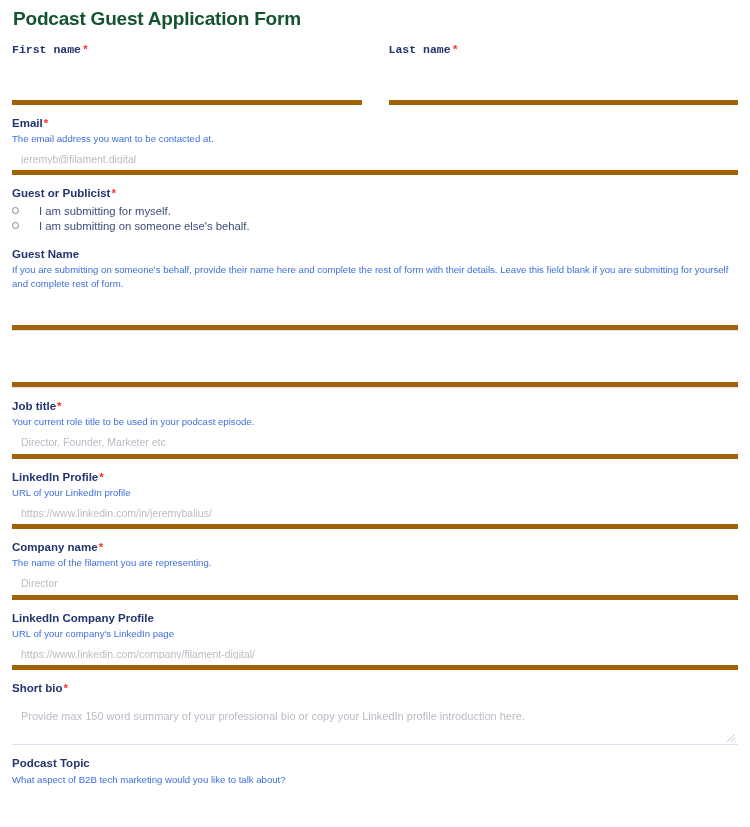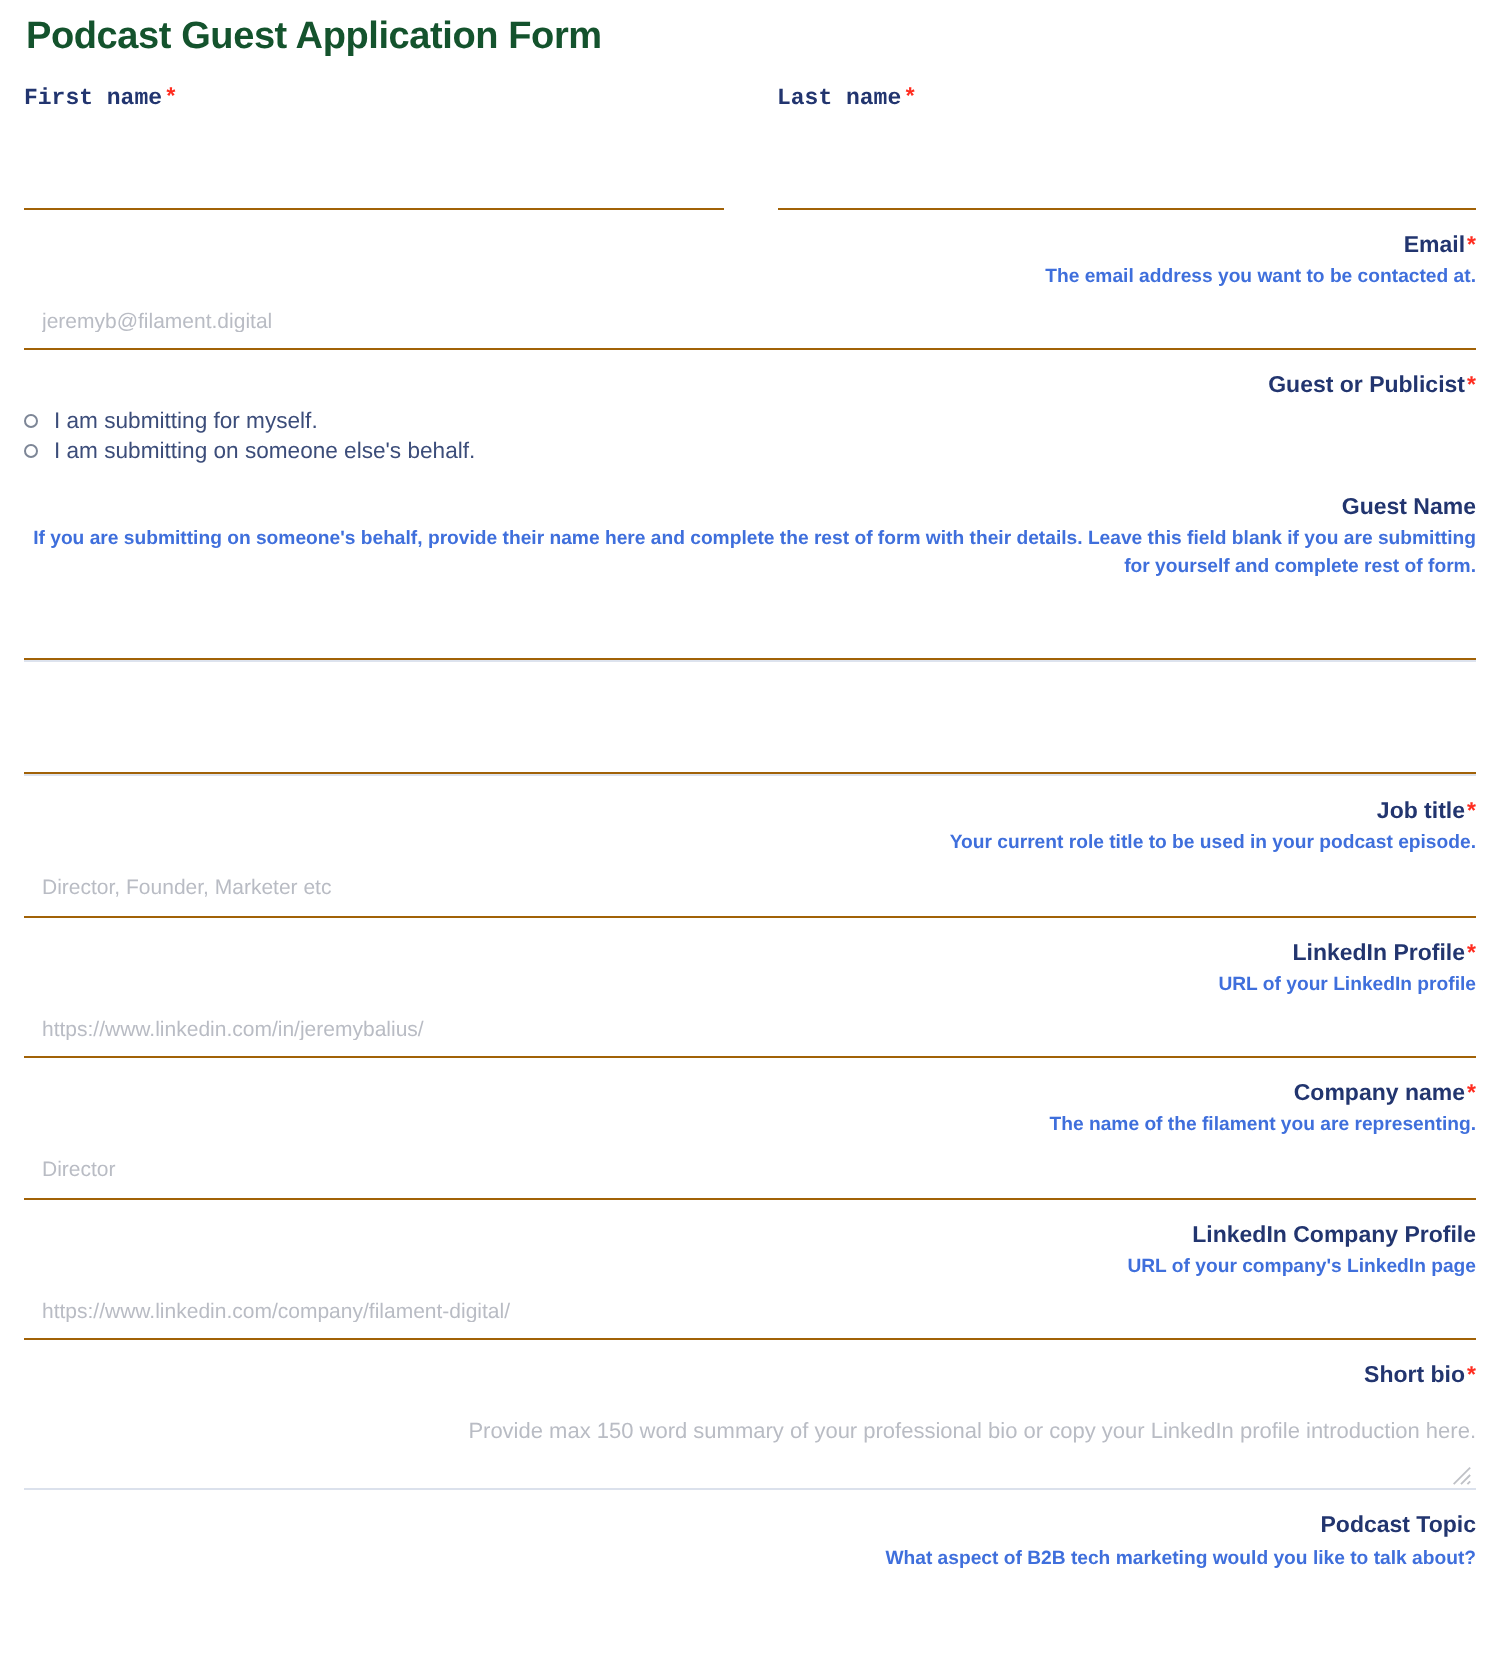--- a/index.html
+++ b/index.html
@@ -24,21 +24,20 @@
     font-weight: bold;
     color: #14532d;
     letter-spacing: -0.2px;
     margin: 7px 0 0 3px;
     line-height: 1.3;
   }
   .field-block {
     padding-top: 10px;
     padding-bottom: 0;
     margin: 0 2px;
-    text-align: right;
   }
   .field-block.divided {
     border-top: 1px solid #dde3ee;
   }
   .label {
     font-size: 11.5px;
     font-weight: bold;
     color: #22356f;
     line-height: 1.4;
     margin: 0 0 1px 0;
@@ -47,26 +46,26 @@
     color: #ff2d20;
     font-weight: bold;
     margin-left: 1px;
     font-size: 11.5px;
   }
   .desc {
     font-size: 9.6px;
     color: #3f6fdc;
     line-height: 1.4;
     margin: 0 0 2px 0;
-    font-weight: bold;
+    font-weight: normal;
   }
   .input-line {
     position: relative;
     height: 28px;
-    border-bottom: 1px solid #a16207;
+    border-bottom: 5px solid #a16207;
     display: flex;
     align-items: center;
     padding-left: 9px;
     box-sizing: border-box;
   }
   .input-line.empty {
     height: 30px;
   }
   .placeholder {
     font-size: 10.5px;
@@ -103,21 +102,21 @@
   .row-two > .col {
     flex: 1 1 0;
     min-width: 0;
   }
   .radio-group {
     padding: 1px 0 3px 0;
   }
   .radio-row {
     display: flex;
     align-items: center;
-    gap: 8px;
+    gap: 20px;
     height: 15px;
   }
   .radio-dot {
     width: 7px;
     height: 7px;
     border: 1px solid #7d8696;
     border-radius: 50%;
     background: #fff;
     flex: 0 0 auto;
     box-sizing: border-box;

